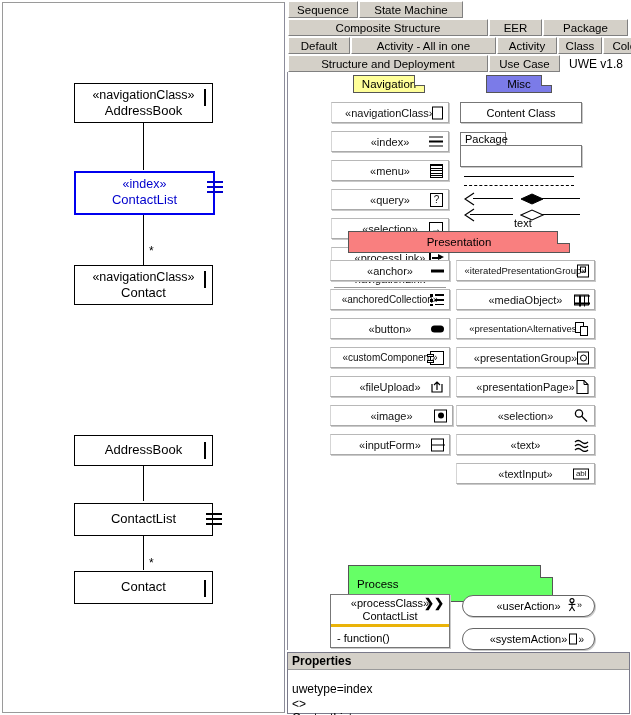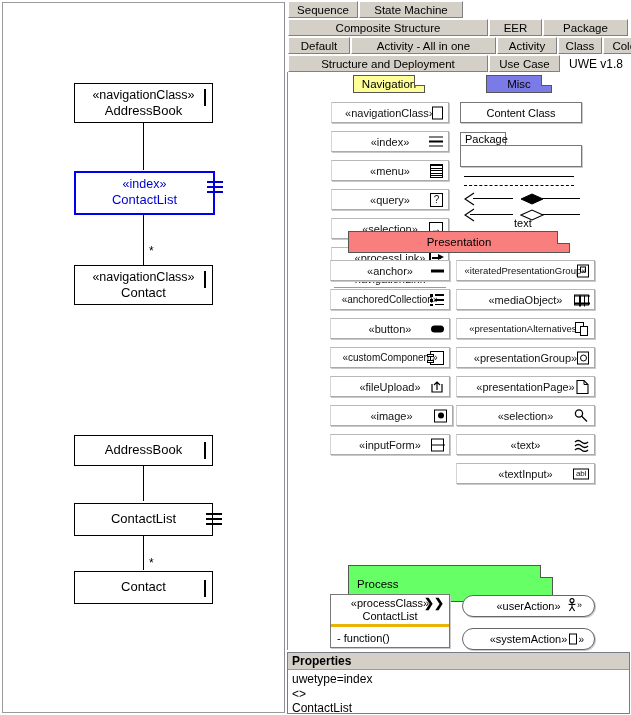--- a/index.html
+++ b/index.html
@@ -474,19 +474,19 @@
             <i style="display:block;width:8px;height:11px;border:1.2px solid #000;"></i>
             <i style="font-style:normal;font-size:10px;margin-left:1px;">»</i>
           </span>
         </span>
       </div>
 
     </div>
 
     <div id="props">
       <div id="props-header">Properties</div>
-      <div class="prop-line" style="padding-top:2px;">uwetype=index</div>
+      <div class="prop-line" style="padding-top:12px;">uwetype=index</div>
       <div class="prop-line">&lt;&gt;</div>
       <div class="prop-line">ContactList</div>
     </div>
 
   </div>
 </div>
 
 </body></html>

